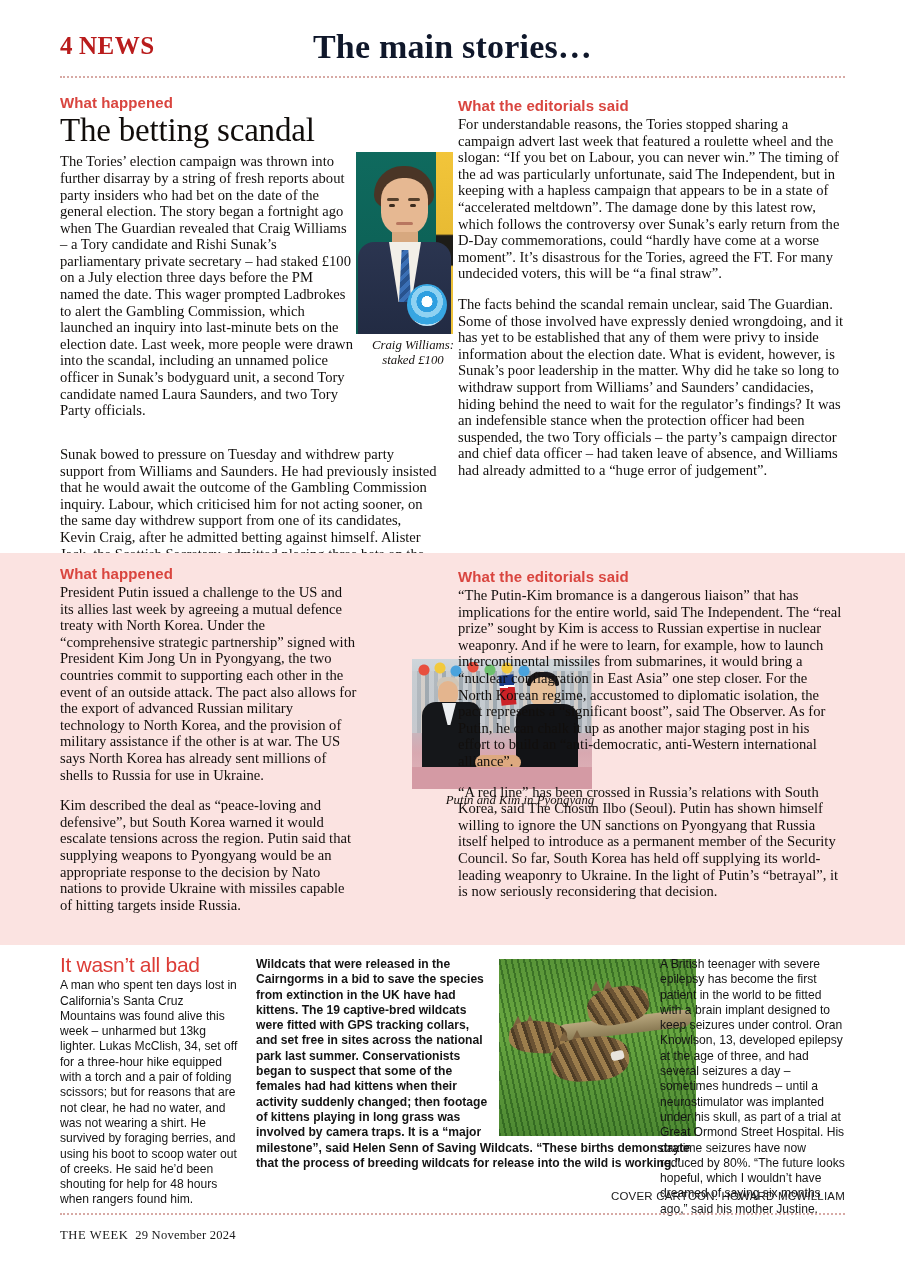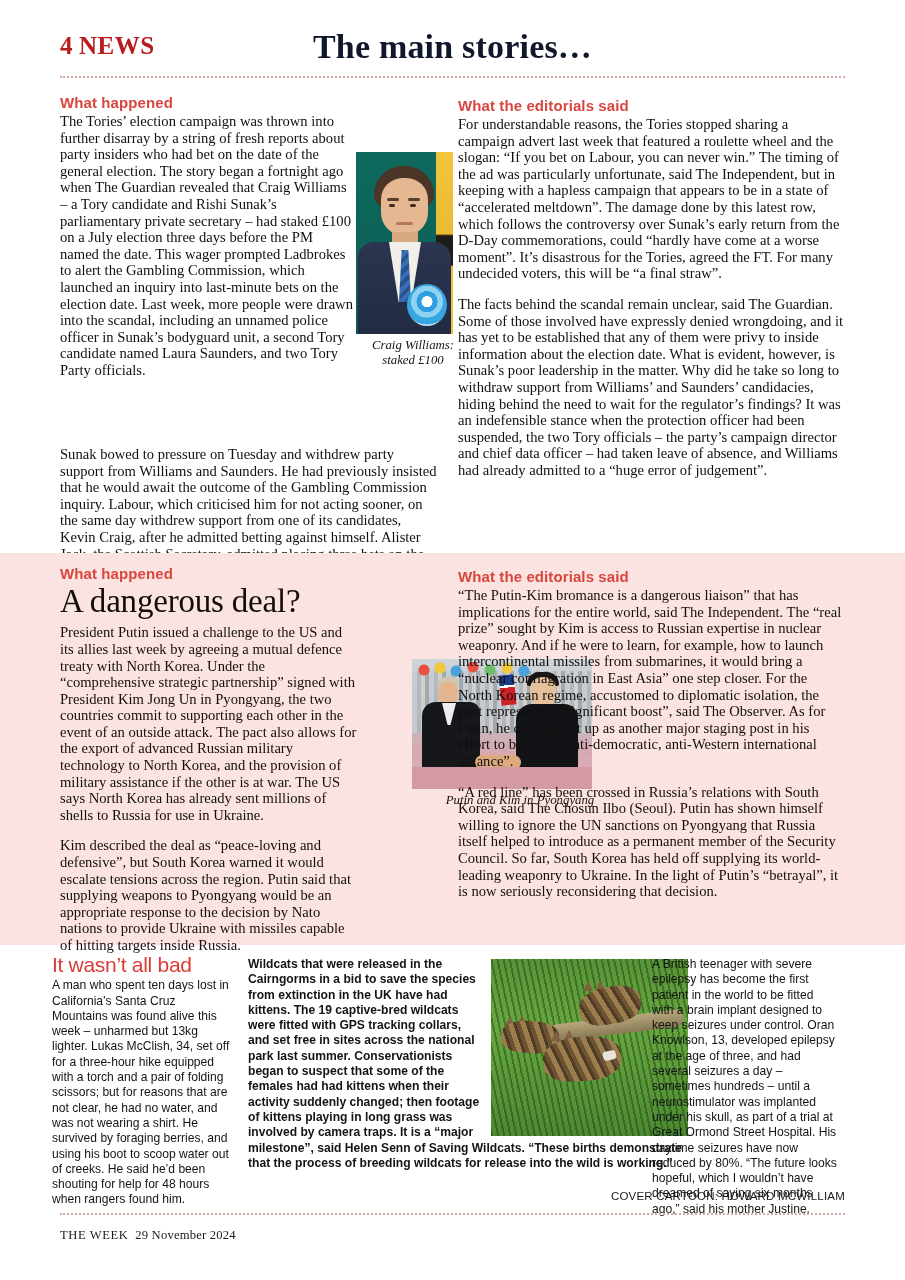--- a/index.html
+++ b/index.html
@@ -175,21 +175,21 @@
   }
   .s2-photo {
     width: 180px;
     height: 130px;
     display: block;
   }
 
   
   .iwab {
     position: absolute;
-    left: 52px;
+    left: 60px;
     top: 957px;
     width: 785px;
     height: 245px;
   }
   .iwab-head {
     font-family: "Liberation Sans", sans-serif;
     font-size: 21px;
     font-weight: 400;
     color: #dc3c36;
     margin: 0 0 6px 0;
@@ -394,20 +394,21 @@
       <span class="pagenum">4</span><span>NEWS</span>
     </div>
     <div class="masthead-title">The main stories…</div>
   </div>
   <div class="rule-dotted" id="rule-top"></div>
 
   <div class="story1">
 
     <div class="s1-left">
       <div class="kicker">What happened</div>
+      <h1 class="headline">The betting scandal</h1>
       <div class="body-text">
         <p>The Tories’ election campaign was thrown into further disarray by a string of fresh reports about party insiders who had bet on the date of the general election. The story began a fortnight ago when The Guardian revealed that Craig Williams – a Tory candidate and Rishi Sunak’s parliamentary private secretary – had staked £100 on a July election three days before the PM named the date. This wager prompted Ladbrokes to alert the Gambling Commission, which launched an inquiry into last-minute bets on the election date. Last week, more people were drawn into the scandal, including an unnamed police officer in Sunak’s bodyguard unit, a second Tory candidate named Laura Saunders, and two Tory Party officials.</p>
       </div>
     </div>
 
     <div class="s1-figure">
       <div class="photo ph-craig s1-photo">
         <div class="bgbar"></div>
         <div class="hair"></div>
         <div class="face"></div>
@@ -437,21 +438,20 @@
       <p>Sunak bowed to pressure on Tuesday and withdrew party support from Williams and Saunders. He had previously insisted that he would await the outcome of the Gambling Commission inquiry. Labour, which criticised him for not acting sooner, on the same day withdrew support from one of its candidates, Kevin Craig, after he admitted betting against himself. Alister Jack, the Scottish Secretary, admitted placing three bets on the election date, one of which was successful.</p>
     </div>
   </div>
 
   <div class="pink-panel"></div>
 
   <div class="story2">
 
     <div class="s2-left">
       <div class="kicker">What happened</div>
-      <h1 class="headline">A dangerous deal?</h1>
       <div class="body-text">
         <p>President Putin issued a challenge to the US and its allies last week by agreeing a mutual defence treaty with North Korea. Under the “comprehensive strategic partnership” signed with President Kim Jong Un in Pyongyang, the two countries commit to supporting each other in the event of an outside attack. The pact also allows for the export of advanced Russian military technology to North Korea, and the provision of military assistance if the other is at war. The US says North Korea has already sent millions of shells to Russia for use in Ukraine.</p>
         <p>Kim described the deal as “peace-loving and defensive”, but South Korea warned it would escalate tensions across the region. Putin said that supplying weapons to Pyongyang would be an appropriate response to the decision by Nato nations to provide Ukraine with missiles capable of hitting targets inside Russia.</p>
       </div>
     </div>
 
     <div class="s2-figure">
       <div class="photo ph-putin s2-photo">
         <div class="crowd"></div>
         <div class="balloons"></div>

